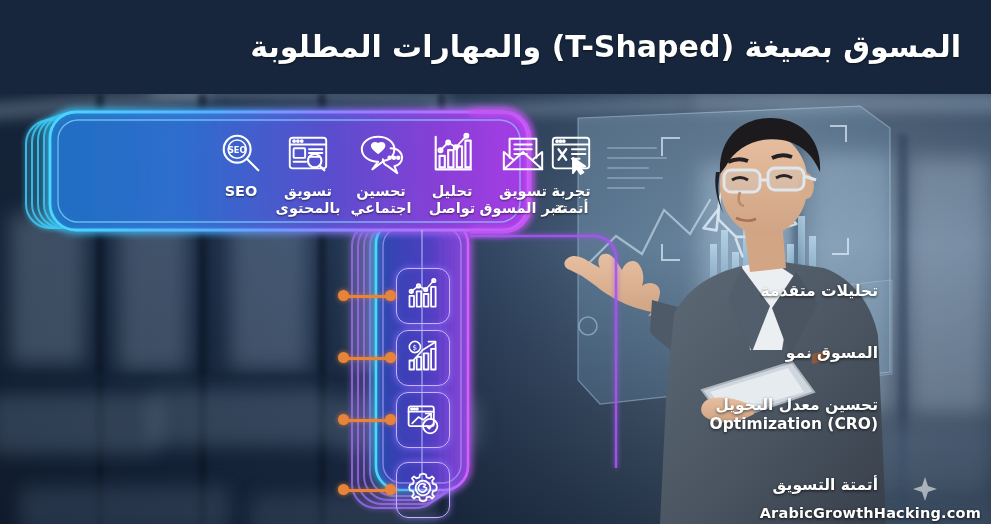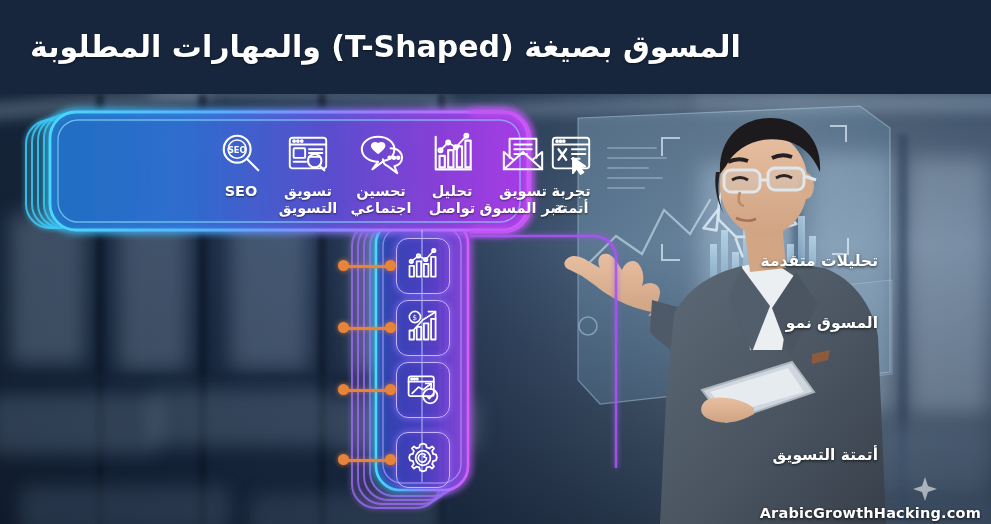--- a/index.html
+++ b/index.html
@@ -11,21 +11,21 @@
   }
   #stage {
     position:relative; width:991px; height:524px; overflow:hidden;
     background:#101d30;
   }
 
   
   #header {
     position:absolute; left:0; top:0; width:991px; height:94px;
     background:#17263c;
-    display:flex; align-items:center; justify-content:flex-end;
+    display:flex; align-items:center; justify-content:flex-start;
     z-index:40;
   }
   #header-title {
     color:#ffffff; font-size:30px; font-weight:bold;
     letter-spacing:0px; text-align:center; line-height:1.25;
     direction:rtl; text-shadow:0 1px 2px rgba(0,0,0,.5);
     padding:0 30px; white-space:nowrap;
   }
 
   
@@ -64,21 +64,21 @@
     color:#ffffff; direction:rtl;
   }
   .topcell .ic { height:52px; display:flex; align-items:center; justify-content:center; }
   .topcell .ic svg { width:46px; height:46px; }
   .topcell .lb {
     font-size:14.5px; font-weight:bold; line-height:1.18; margin-top:3px;
     text-shadow:0 1px 2px rgba(0,0,0,.55);
   }
 
   
-  .stemrow { position:absolute; z-index:30; height:62px; }
+  .stemrow { position:absolute; z-index:30; height:62px;margin-top:30px; }
   .stembox {
     position:absolute; left:0; top:0; width:54px; height:56px;
     border:1.6px solid #c7b4ff; border-radius:12px;
     box-shadow:0 0 7px rgba(150,120,255,.75), inset 0 0 6px rgba(150,120,255,.25);
     display:flex; align-items:center; justify-content:center;
   }
   .stembox svg { width:36px; height:36px; }
   .stemlabel {
     position:absolute; right:0; top:0; text-align:right; direction:rtl;
     color:#ffffff; font-weight:bold; font-size:15.5px; line-height:1.2;
@@ -365,21 +365,21 @@
             <circle cx="13.5" cy="10.5" r="1"></circle>
             <circle cx="17.5" cy="10.5" r="1"></circle>
           <rect x="9" y="18" width="12" height="10" rx="1"></rect>
           <path d="M25 19 H39 M25 23 H39 M25 27 H35 M9 32 H22"></path>
           <circle cx="31" cy="31" r="7" stroke-width="2.2"></circle>
             <path d="M36 36 L41 41" stroke-width="2.4"></path>
         </svg>
       </div>
       <div class="lb">
         <span>تسويق</span><br>
-        <span>التسويق</span>
+        <span>بالمحتوى</span>
       </div>
     </div>
 
     <div class="topcell" style="left:337px; top:128px;">
       <div class="ic">
         <svg viewBox="0 0 48 48" fill="none" stroke="#ffffff" stroke-width="2.1" stroke-linecap="round" stroke-linejoin="round">
           <path d="M21 6 C11 6 4 12 4 19 C4 26 11 32 21 32 L15 40 L27 31 C35 30 38 24 38 19 C38 12 31 6 21 6 Z"></path>
           <path d="M21 23 C17 20 14.5 18 14.5 15.5 C14.5 13.6 16 12.4 17.8 12.4 C19 12.4 20.3 13 21 14.1 C21.7 13 23 12.4 24.2 12.4 C26 12.4 27.5 13.6 27.5 15.5 C27.5 18 25 20 21 23 Z" fill="#ffffff"></path>
           <path d="M34 18 C42 18 46 23 46 28 C46 32 43 36 38 36.8 L41 44 L31 36.6 C28 35.6 26 32.8 26 29.6"></path>
           <circle cx="33" cy="28" r="1.3" fill="#ffffff"></circle>
@@ -516,20 +516,24 @@
             <circle cx="28" cy="29" r="8" stroke-width="2"></circle>
               <path d="M24.6 29.2 L27 31.6 L31.6 26.6" stroke-width="2.2"></path>
           </svg>
         </span>
       </div>
       <div class="conn" style="left:-58px; top:22px; width:58px;">
         <div class="bar"></div>
           <div class="dot a"></div>
           <div class="dot b"></div>
       </div>
+      <div class="stemlabel" style="right:-212px; top:4px;">
+        <span>تحسين معدل التحويل</span>
+        <span class="ltr">Optimization (CRO)</span>
+      </div>
     </div>
 
     <div class="stemrow" style="left:396px; top:432px; width:270px;">
       <div class="stembox">
         <span>
           <svg viewBox="0 0 40 40" fill="none" stroke="#ffffff" stroke-width="2" stroke-linecap="round" stroke-linejoin="round">
             <path d="M20 4 l3.2 1 .9 3.3 3.3 .9 2.6-2.1 2.3 2.3-2.1 2.6 .9 3.3 3.3 .9 1 3.2 -1 3.2 -3.3 .9 -.9 3.3 2.1 2.6 -2.3 2.3 -2.6-2.1 -3.3 .9 -.9 3.3 -3.2 1 -3.2-1 -.9-3.3 -3.3-.9 -2.6 2.1 -2.3-2.3 2.1-2.6 -.9-3.3 -3.3-.9 -1-3.2 1-3.2 3.3-.9 .9-3.3 -2.1-2.6 2.3-2.3 2.6 2.1 3.3-.9 .9-3.3 Z"></path>
             <circle cx="20" cy="20" r="8.2"></circle>
             <path d="M22.6 16.6 a4.6 4.6 0 1 0 1.4 3.4 l-3.4 -1.4 z" stroke-width="1.8"></path>
           </svg>

